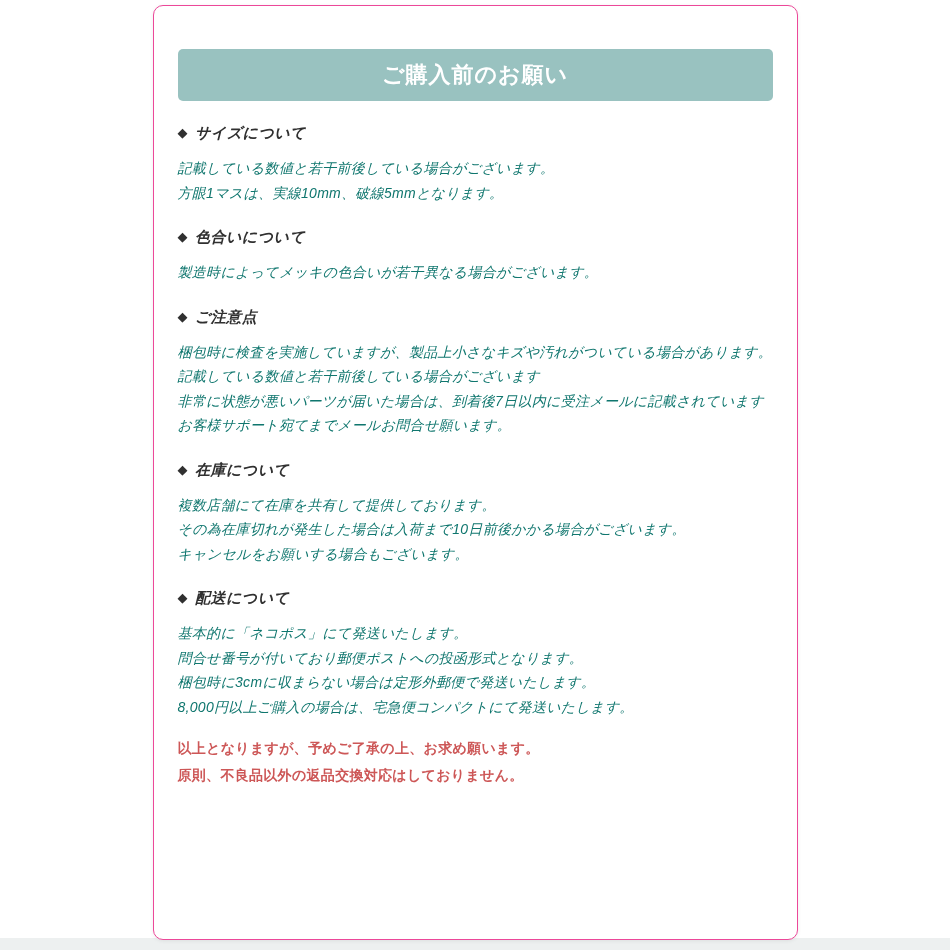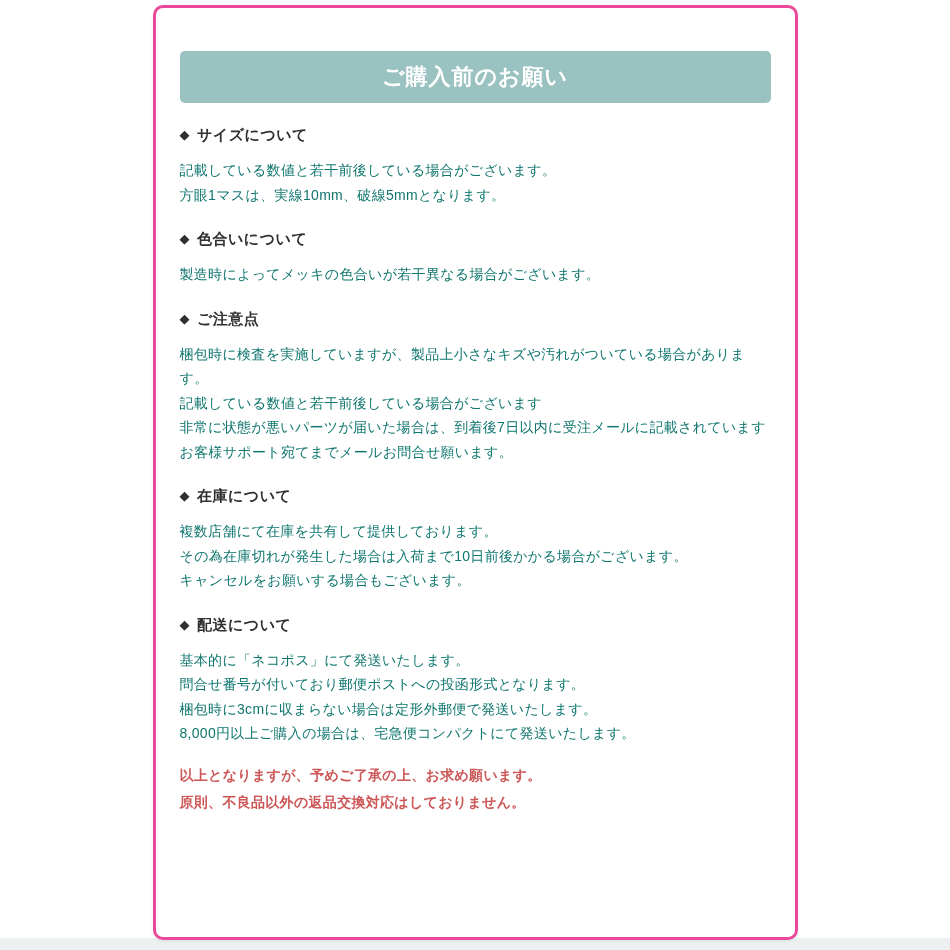--- a/index.html
+++ b/index.html
@@ -19,38 +19,38 @@
     height: 12px;
     background: #edf0f0;
   }
   .card {
     position: relative;
     width: 645px;
     box-sizing: border-box;
     margin: 5px auto 16px;
     min-height: 935px;
     background: #ffffff;
-    border: 3px solid #ec4899;
+    border: 1px solid #ec4899;
     border-radius: 10px;
     box-shadow: 0 1px 4px rgba(0,0,0,0.07);
     padding: 43px 24px 30px;
   }
   .banner {
     height: 52px;
     line-height: 52px;
     background: #99c2c0;
     border-radius: 5px;
     text-align: center;
     color: #ffffff;
     font-size: 22px;
     font-weight: bold;
     letter-spacing: 1px;
     margin-bottom: 4px;
   }
-  .section { margin-top: 22px; }
+  .section { margin-top: 22px; font-style: italic; }
   .section h2 {
     margin: 0 0 13px 0;
     font-size: 15px;
     line-height: 20px;
     font-weight: bold;
     color: #303030;
     letter-spacing: 0.5px;
   }
   .section h2 .bullet {
     display: inline-block;

